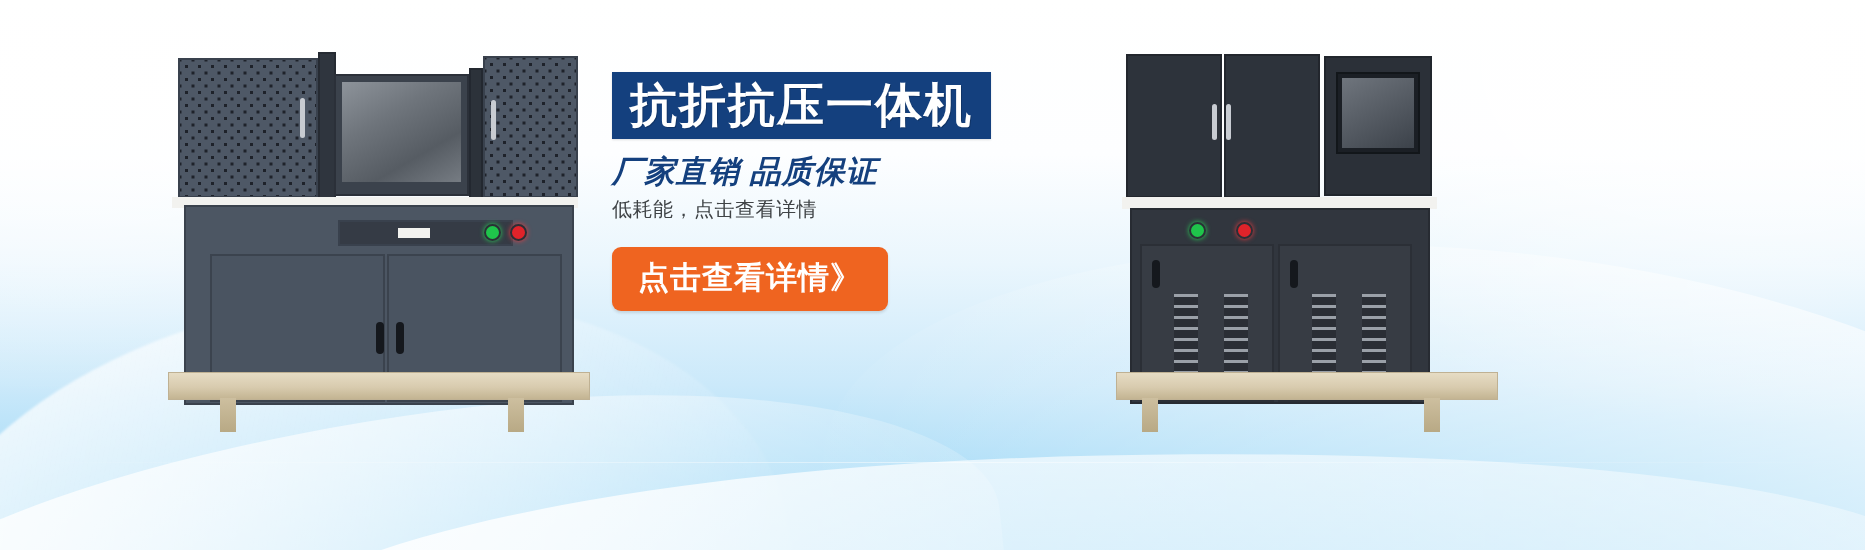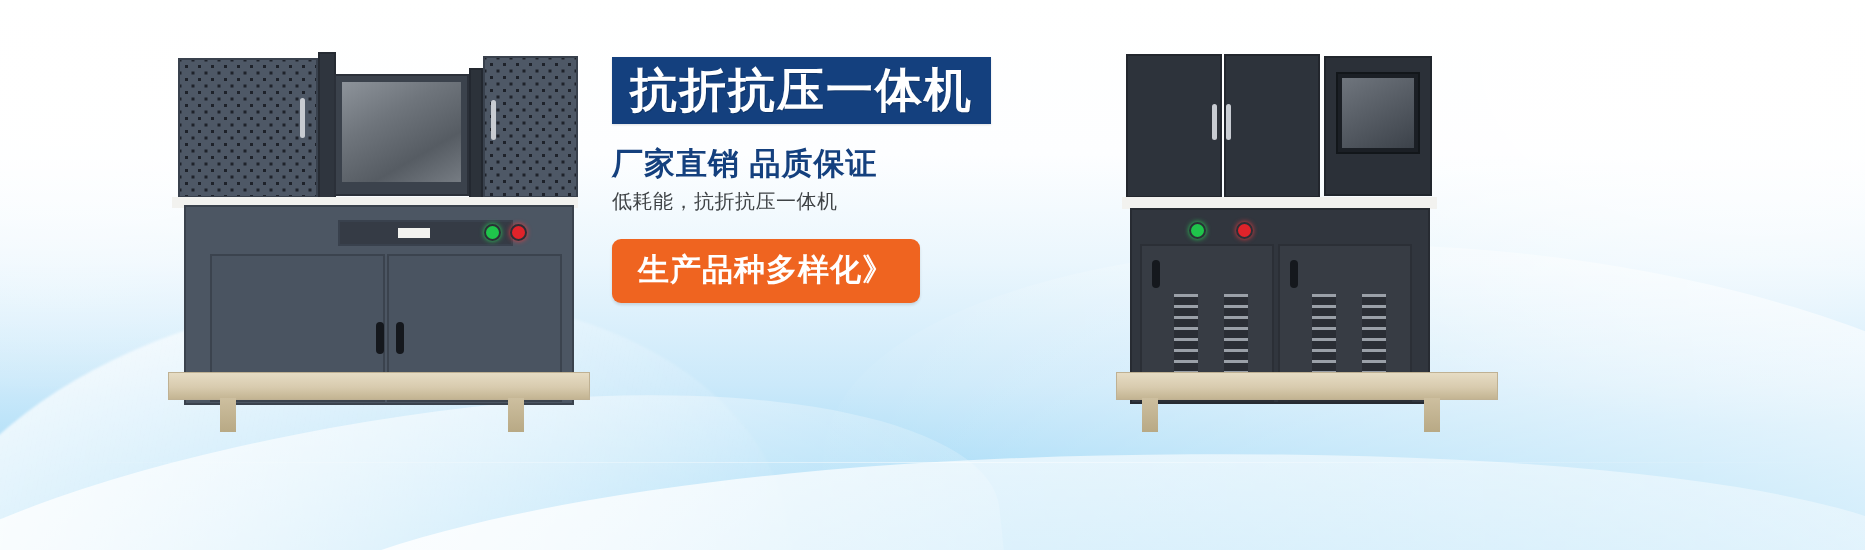--- a/index.html
+++ b/index.html
@@ -42,37 +42,38 @@
   .glow-right{
     position:absolute;right:0;top:0;width:700px;height:430px;
     background:radial-gradient(ellipse at 85% 15%,rgba(255,255,255,.95),rgba(255,255,255,0) 70%);
   }
   .hline{
     position:absolute;left:0;width:100%;height:1px;
     background:linear-gradient(90deg,rgba(255,255,255,0),rgba(255,255,255,.9),rgba(255,255,255,0));
   }
 
   
-  .copy{position:absolute;left:612px;top:57px;width:470px;}
+  .copy{position:absolute;left:612px;top:72px;width:470px;}
   .title-bar{
     display:inline-block;background:#14407e;padding:9px 18px 11px 18px;
     box-shadow:0 1px 2px rgba(0,0,0,.12);
   }
   .title-bar .title-text{
     color:#ffffff;font-size:47px;line-height:1;font-weight:bold;letter-spacing:2px;
     display:block;white-space:nowrap;
     text-shadow:1px 1px 0 rgba(0,0,0,.18);
   }
   .line-orange{
     margin-top:22px;color:#ef6420;font-size:31px;font-weight:bold;letter-spacing:1px;
     white-space:nowrap;
   }
   .line-blue{
-    margin-top:19px;color:#14407e;font-size:31px;font-weight:bold;letter-spacing:1px;
+    margin-top:12px;color:#14407e;font-size:31px;font-weight:bold;letter-spacing:1px;
     white-space:nowrap;
+    font-style:italic;
   }
   .desc{
     margin-top:16px;color:#3f4346;font-size:20px;line-height:1.62;letter-spacing:.5px;
     white-space:nowrap;
   }
   .cta{
     margin-top:22px;display:inline-block;background:#ef6420;border-radius:9px;
     padding:10px 26px 12px 26px;cursor:pointer;
     box-shadow:0 2px 3px rgba(0,0,0,.12);
   }
@@ -194,20 +195,20 @@
 
   <div class="copy">
 
     <div class="title-bar">
       <span class="title-text">抗折抗压一体机</span>
     </div>
 
 
     <div class="line-blue">厂家直销  品质保证</div>
 
-    <div class="desc" style="margin-top:0;">低耗能，抗折抗压一体机</div>
+    <div class="desc" style="margin-top:0;">低耗能，点击查看详情</div>
 
     <div class="cta">
-      <span class="cta-text">生产品种多样化》</span>
+      <span class="cta-text">点击查看详情》</span>
     </div>
   </div>
 
 </div>
 
 </body></html>

